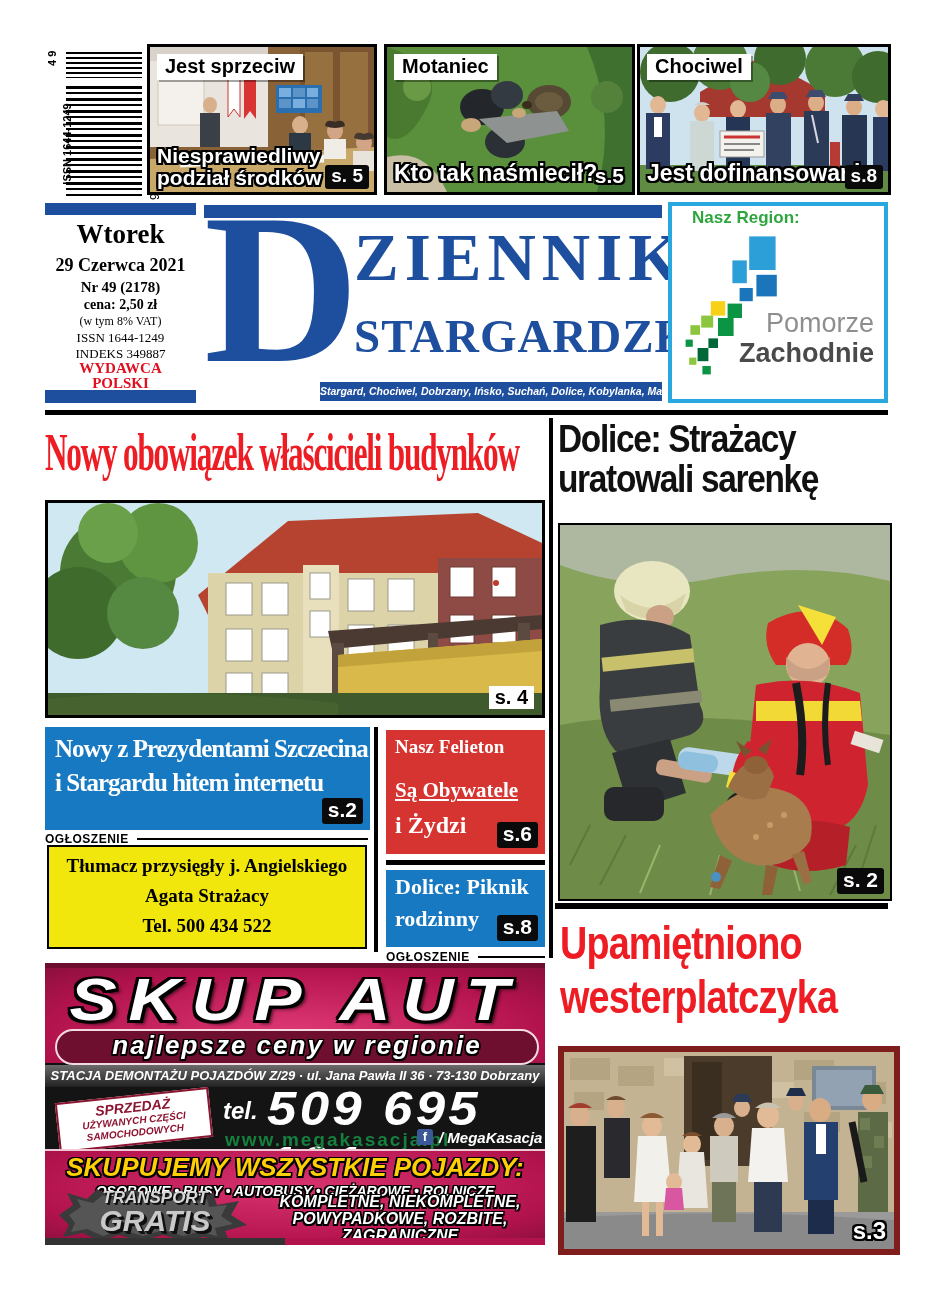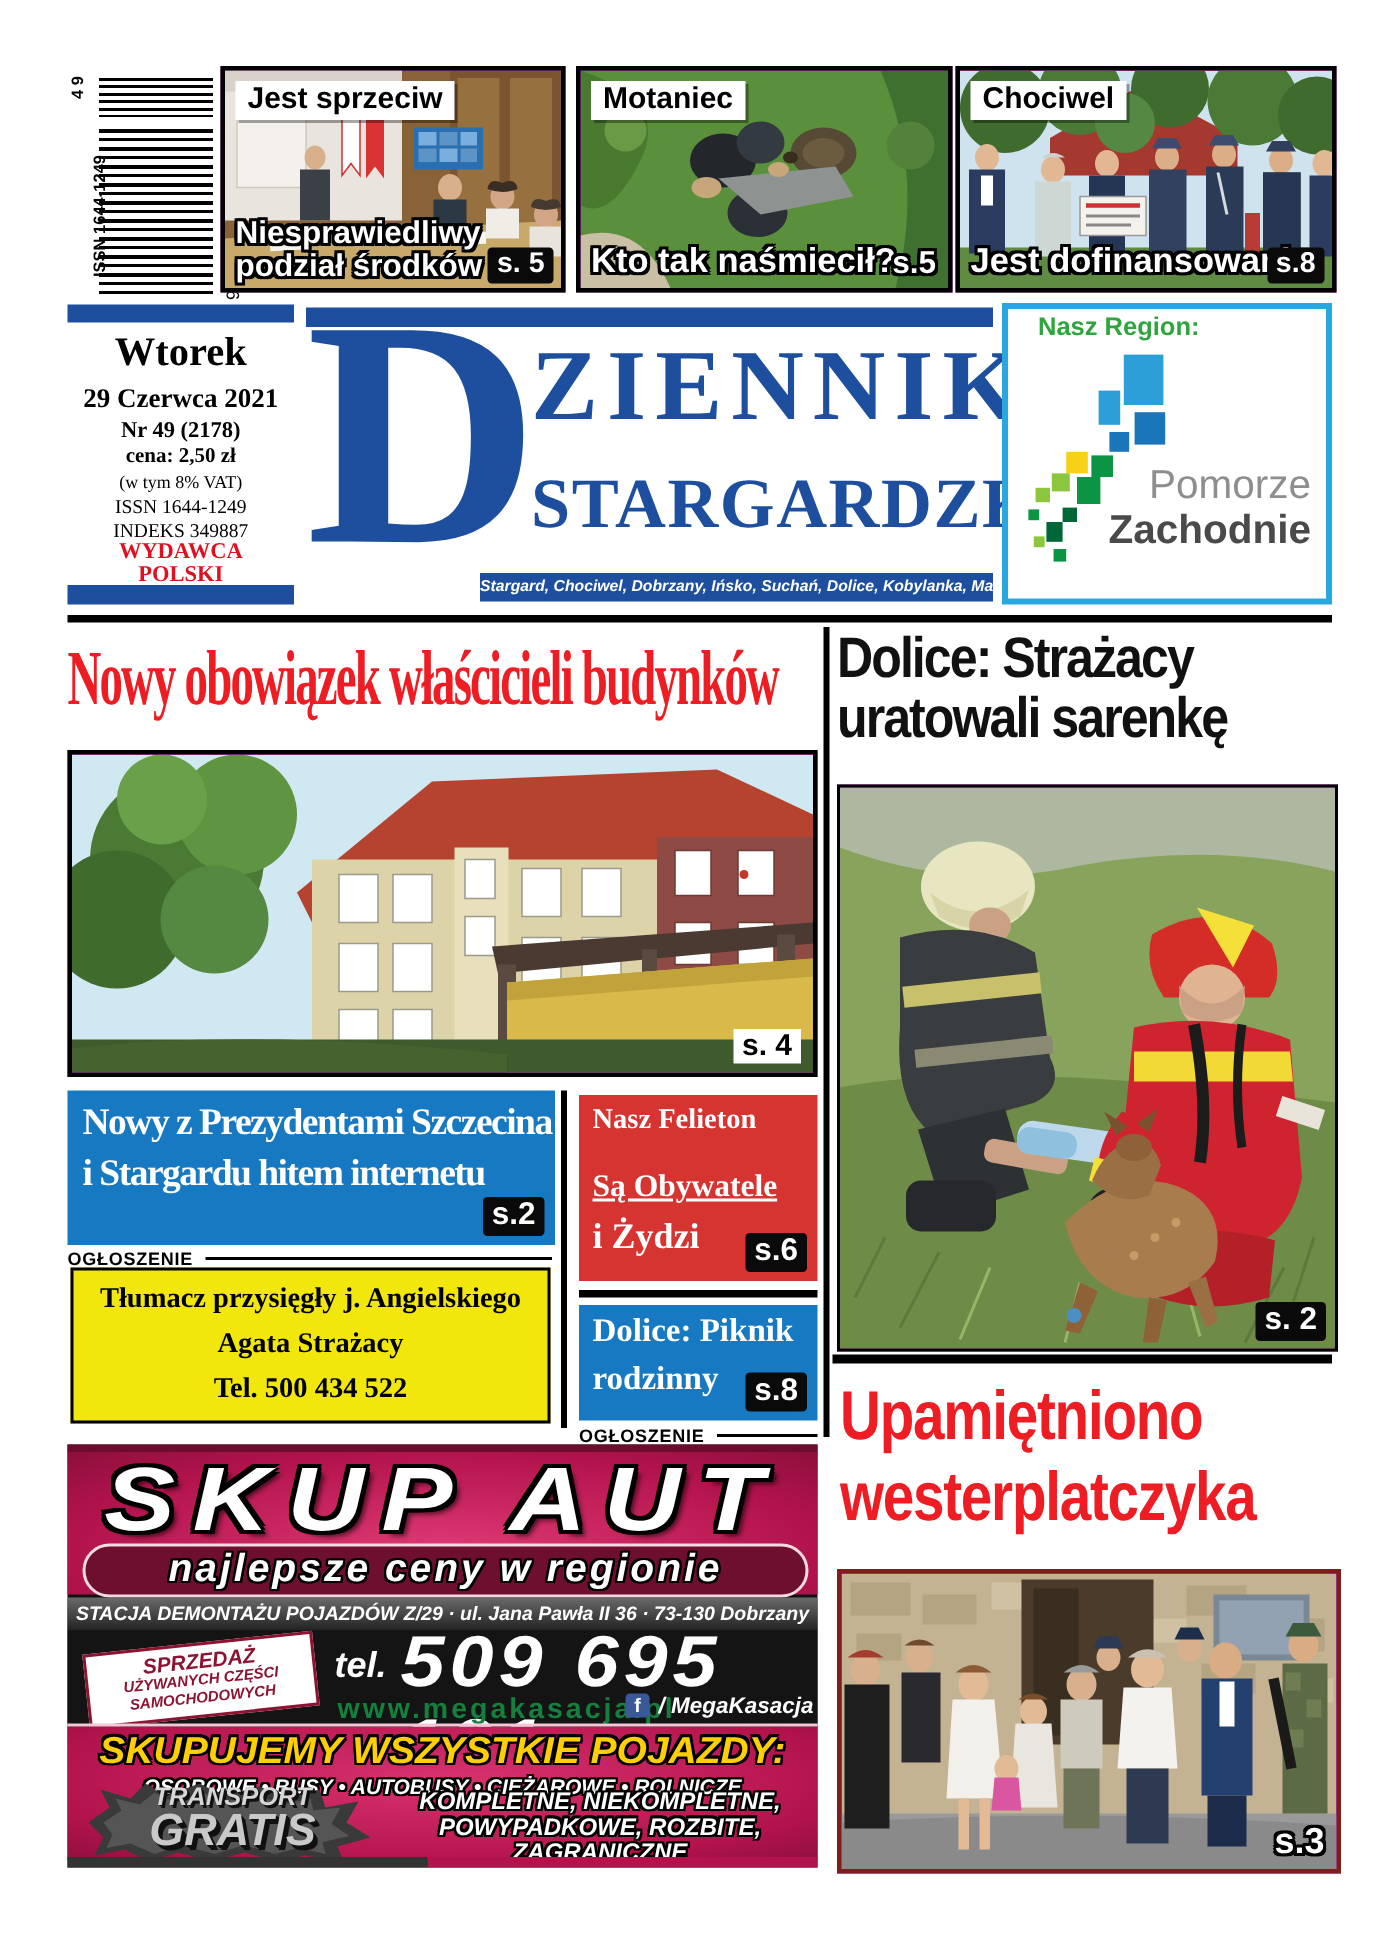--- a/index.html
+++ b/index.html
@@ -2,21 +2,21 @@
 <html><head>
 <meta charset="utf-8">
 <style>
   html,body{margin:0;padding:0;background:#ffffff;}
   #paper{position:relative;width:933px;height:1295px;background:#fff;overflow:hidden;
          font-family:"Liberation Sans",sans-serif;}
   .abs{position:absolute;}
   .serif{font-family:"Liberation Serif",serif;}
   .sans{font-family:"Liberation Sans",sans-serif;}
   .cond{display:inline-block;transform-origin:left top;white-space:nowrap;}
-  .photo{position:absolute;overflow:hidden;background:#a21caf;}
+  .photo{position:absolute;overflow:hidden;background:#c2410c;}
   .photo svg{position:absolute;left:0;top:0;width:100%;height:100%;}
   .frame{border:3px solid #000;}
   .outl{color:#fff;font-weight:bold;
         text-shadow:2px 0 0 #000,-2px 0 0 #000,0 2px 0 #000,0 -2px 0 #000,
                     2px 2px 0 #000,-2px -2px 0 #000,2px -2px 0 #000,-2px 2px 0 #000;}
   .kicker{position:absolute;top:7px;left:7px;background:#fff;color:#000;font-weight:bold;
           font-size:20px;padding:1px 8px 2px;white-space:nowrap;box-shadow:2px 2px 0 rgba(0,0,0,.35);}
   .pgchip{position:absolute;background:#0a0a0a;color:#fff;font-weight:bold;font-size:19px;
           padding:0 6px 2px;border-radius:3px;}
   .pgout{position:absolute;font-size:21px;}
@@ -399,21 +399,21 @@
     <span class="pgchip" style="right:6px;bottom:5px;font-size:21px;">s. 2</span>
   </div>
 
   <div class="hrule" style="left:555px;top:903px;width:333px;height:6px;"></div>
 
   <div class="abs" style="left:560px;top:916px;">
     <div><span class="cond" style="font-size:46px;font-weight:bold;letter-spacing:-1px;color:#ee1c23;transform:scaleX(0.82);line-height:1.18;">Upamiętniono</span></div>
     <div><span class="cond" style="font-size:46px;font-weight:bold;letter-spacing:-1px;color:#ee1c23;transform:scaleX(0.82);line-height:1.18;">westerplatczyka</span></div>
   </div>
 
-  <div class="photo" style="left:558px;top:1046px;width:330px;height:197px;border:3px solid #7f1d1d;">
+  <div class="photo" style="left:558px;top:1046px;width:330px;height:197px;border:6px solid #7f1d1d;">
     <svg viewBox="0 0 330 197" preserveAspectRatio="none">
       <rect width="330" height="197" fill="#c3b393"></rect>
       <g fill="#b5a482">
           <rect x="6" y="6" width="40" height="22"></rect>
           <rect x="54" y="14" width="36" height="20"></rect>
           <rect x="230" y="8" width="40" height="20"></rect>
           <rect x="282" y="30" width="40" height="22"></rect>
           <rect x="240" y="60" width="36" height="20"></rect>
           <rect x="10" y="40" width="30" height="18"></rect>
         </g>

